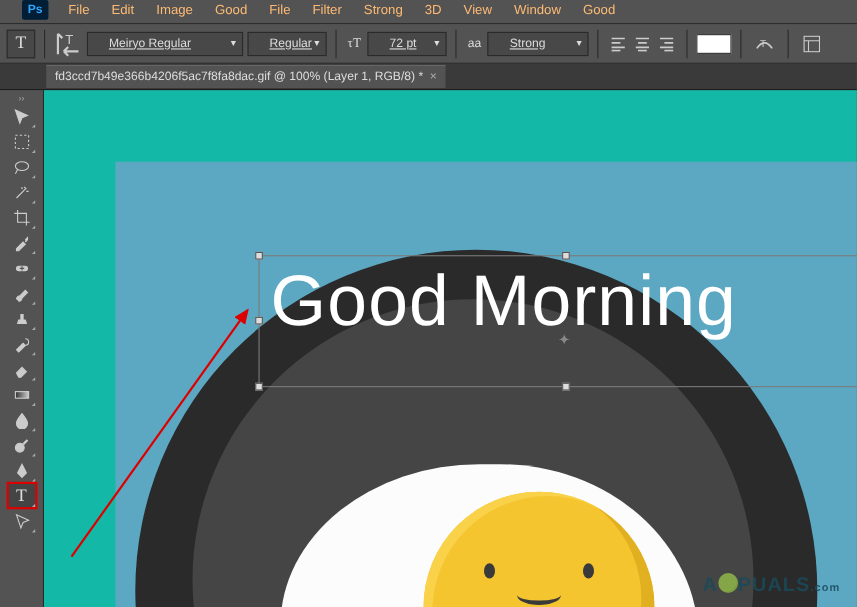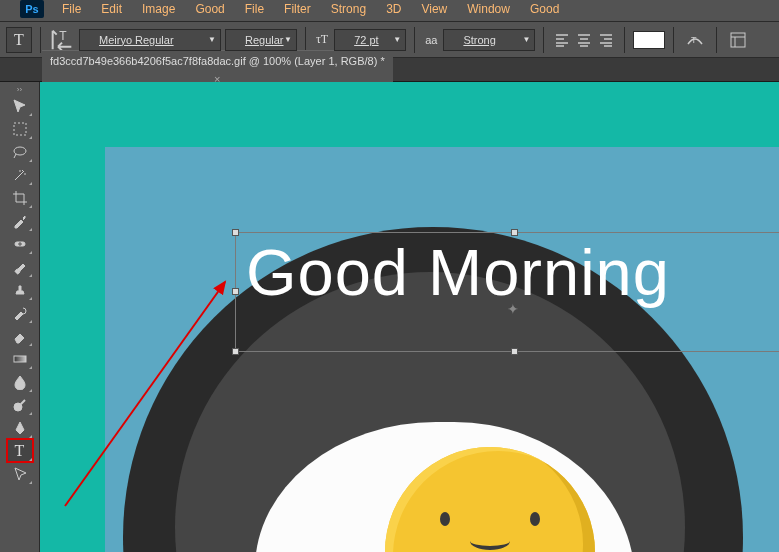--- a/index.html
+++ b/index.html
@@ -21,21 +21,21 @@
     .dropdown.size { width: 72px; }
     .dropdown.aa { width: 92px; }
     .dd-arrow { position: absolute; right: 4px; font-size: 8px; }
     .size-icon { color: #ddd; font-size: 12px; margin: 0 2px; }
     .align-group { display: flex; gap: 2px; }
     .align-btn { width: 20px; height: 20px; display: flex; align-items: center; justify-content: center; color: #ddd; border: 1px solid transparent; }
     .color-swatch { width: 32px; height: 18px; background: #fff; border: 1px solid #2a2a2a; }
     
     
     .tabbar { background: #3a3a3a; height: 24px; display: flex; align-items: center; padding-left: 42px; border-bottom: 1px solid #1a1a1a; }
-    .tab { background: #535353; color: #ddd; font-size: 11px; padding: 4px 8px; display: flex; align-items: center; gap: 6px; border-top: 1px solid #666; flex-direction: column; }
+    .tab { background: #535353; color: #ddd; font-size: 11px; padding: 4px 8px; display: flex; align-items: center; gap: 6px; border-top: 1px solid #666; }
     .tab-close { color: #aaa; font-size: 11px; }
     
     
     .workspace { display: flex; height: calc(552px - 22px - 36px - 24px); }
     .toolbar { width: 40px; background: #535353; border-right: 1px solid #2a2a2a; display: flex; flex-direction: column; align-items: center; padding-top: 2px; gap: 0; }
     .collapse { width: 36px; height: 10px; display: flex; justify-content: center; align-items: center; color: #aaa; font-size: 8px; }
     .tool { width: 26px; height: 23px; display: flex; align-items: center; justify-content: center; position: relative; }
     .tool svg { width: 16px; height: 16px; fill: #ccc; stroke: #ccc; }
     .tool.selected { outline: 2px solid #d00; outline-offset: -1px; background: #444; }
     .tool-corner { position: absolute; bottom: 1px; right: 1px; width: 0; height: 0; border-left: 3px solid transparent; border-bottom: 3px solid #aaa; }
@@ -296,20 +296,21 @@
         <div class="handle h-tm"></div>
 
         <div class="handle h-ml"></div>
 
         <div class="handle h-bl"></div>
         <div class="handle h-bm"></div>
 
         <div class="anchor">✦</div>
       </div>
 
+      <div class="watermark">A<span class="o"></span>PUALS<span style="font-size:10px">.com</span></div>
     </div>
 
     <svg class="arrow-svg" width="779" height="470">
       <defs>
           <marker id="ah" markerWidth="8" markerHeight="8" refX="6" refY="3" orient="auto">
             <path d="M0 0L7 3L0 6z" fill="#d00"></path>
           </marker>
         </defs>
       <line x1="25" y1="424" x2="185" y2="200" stroke="#d00" stroke-width="2" marker-end="url(#ah)"></line>
     </svg>

